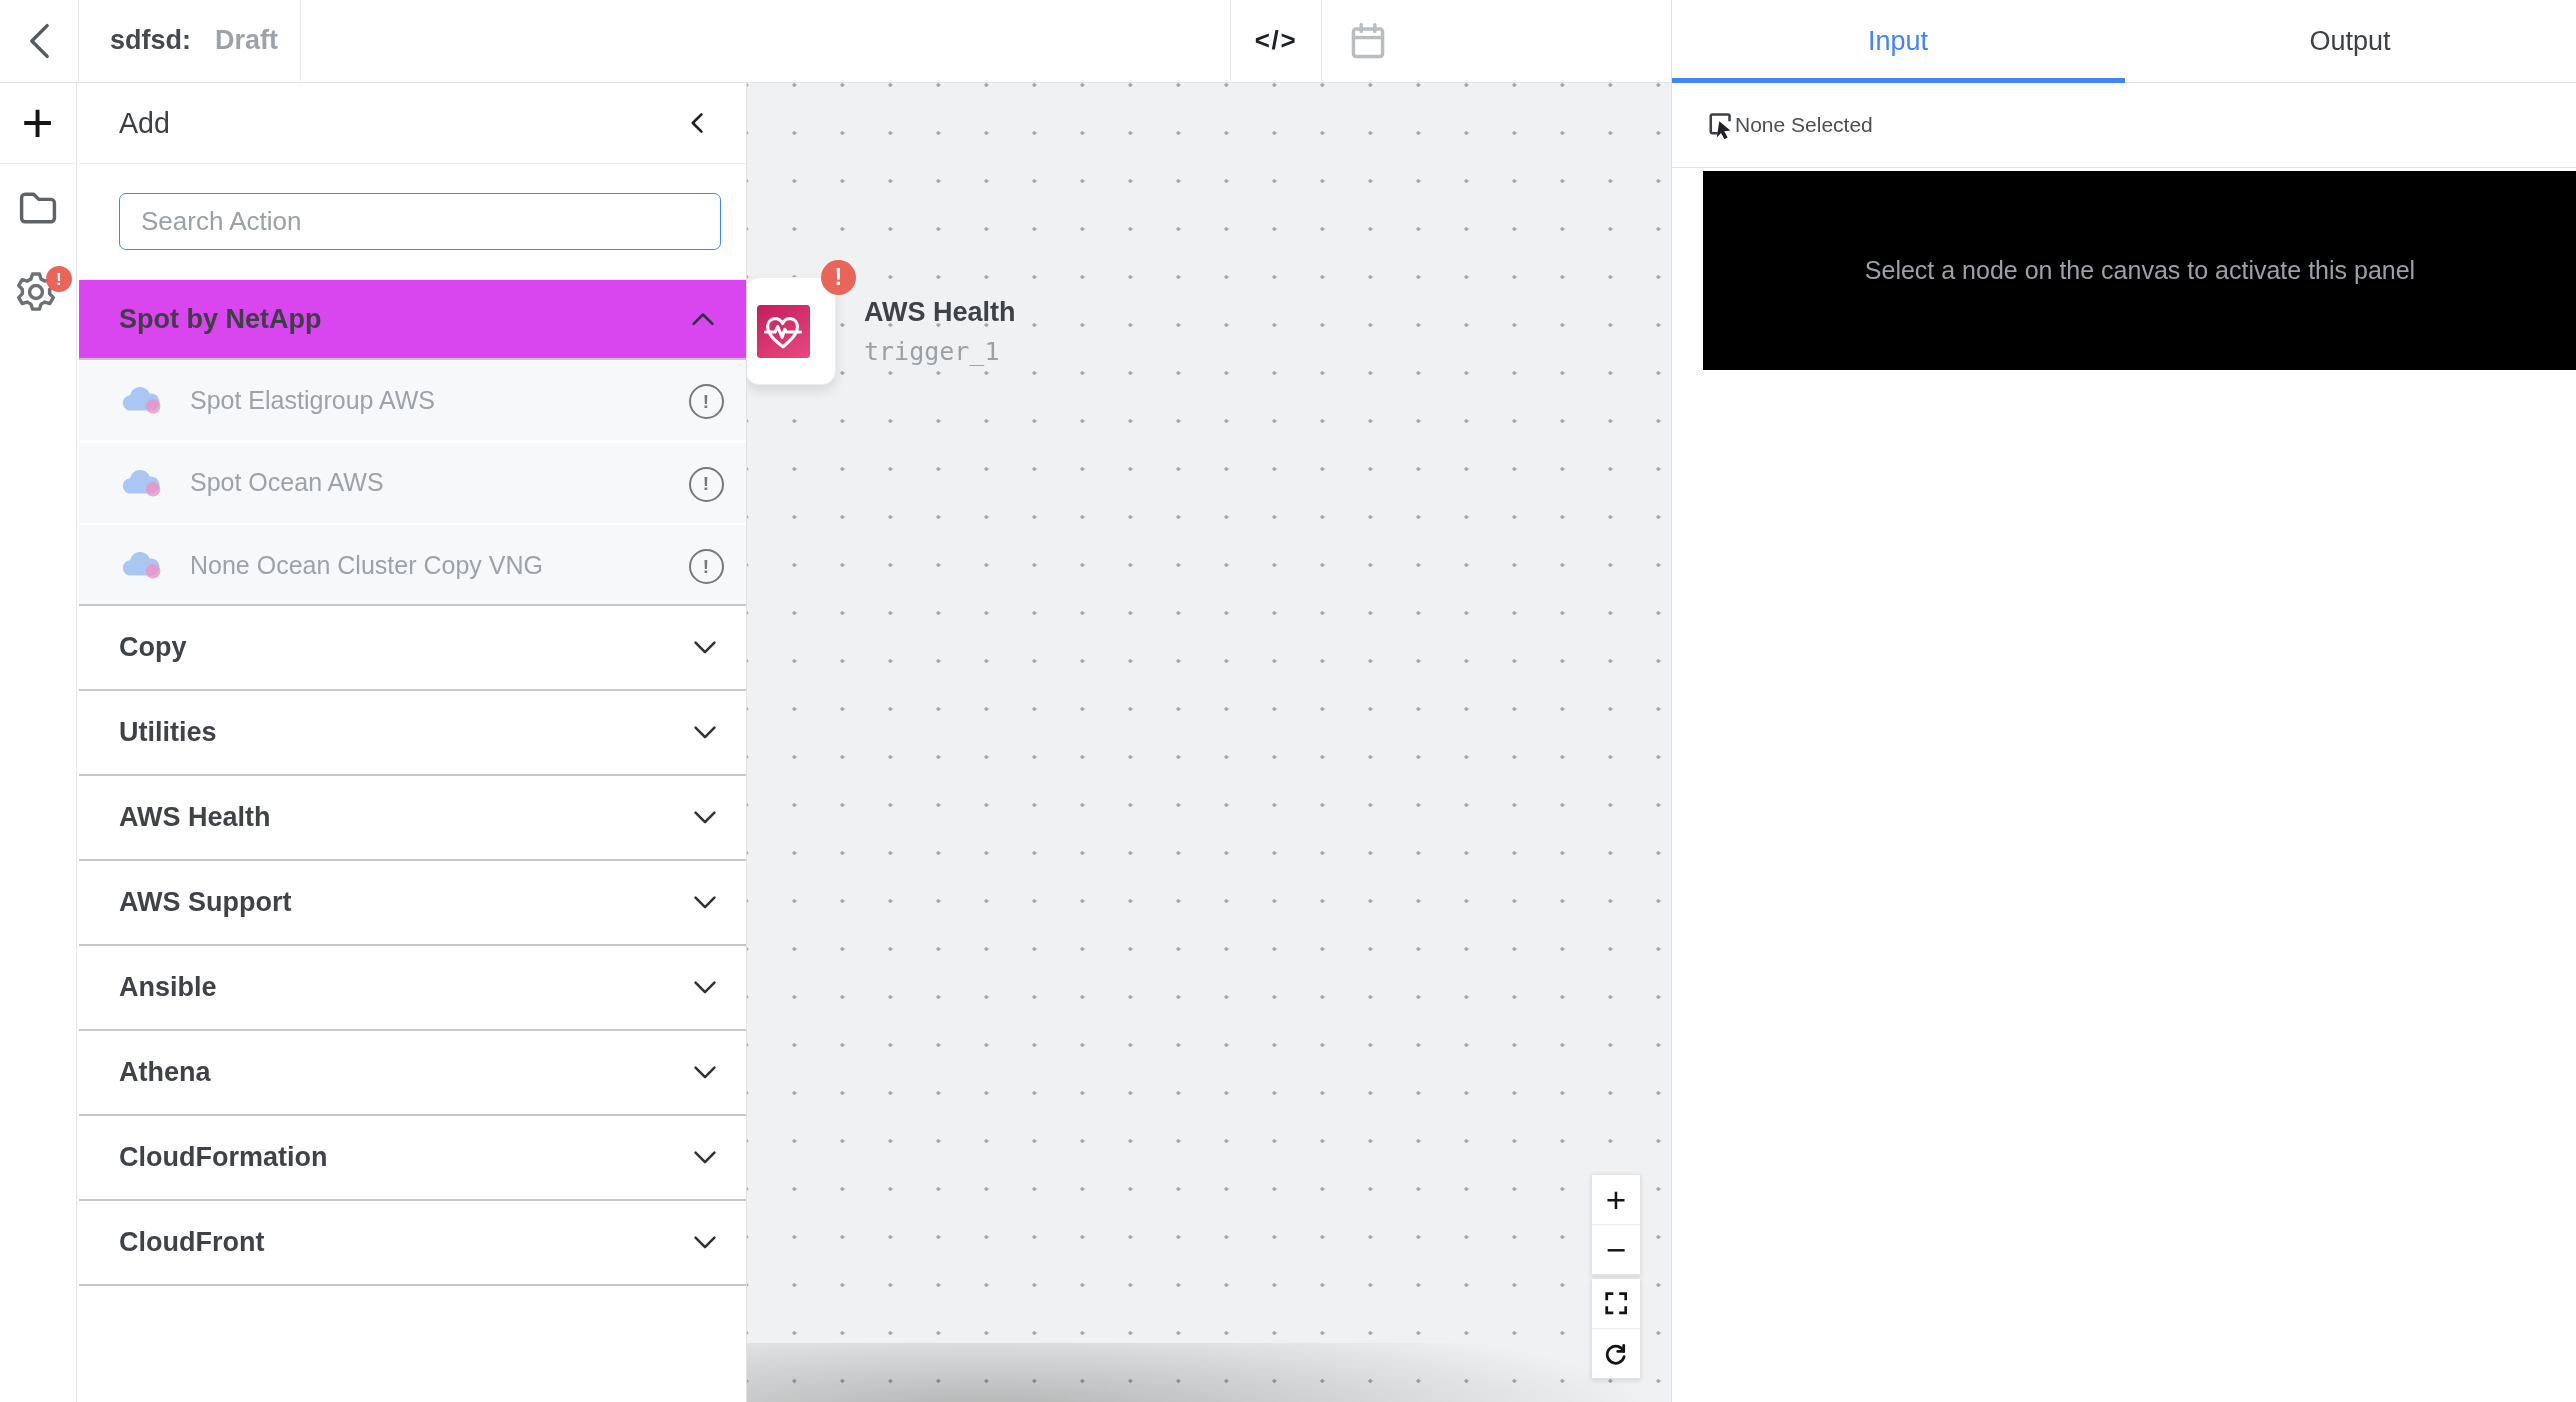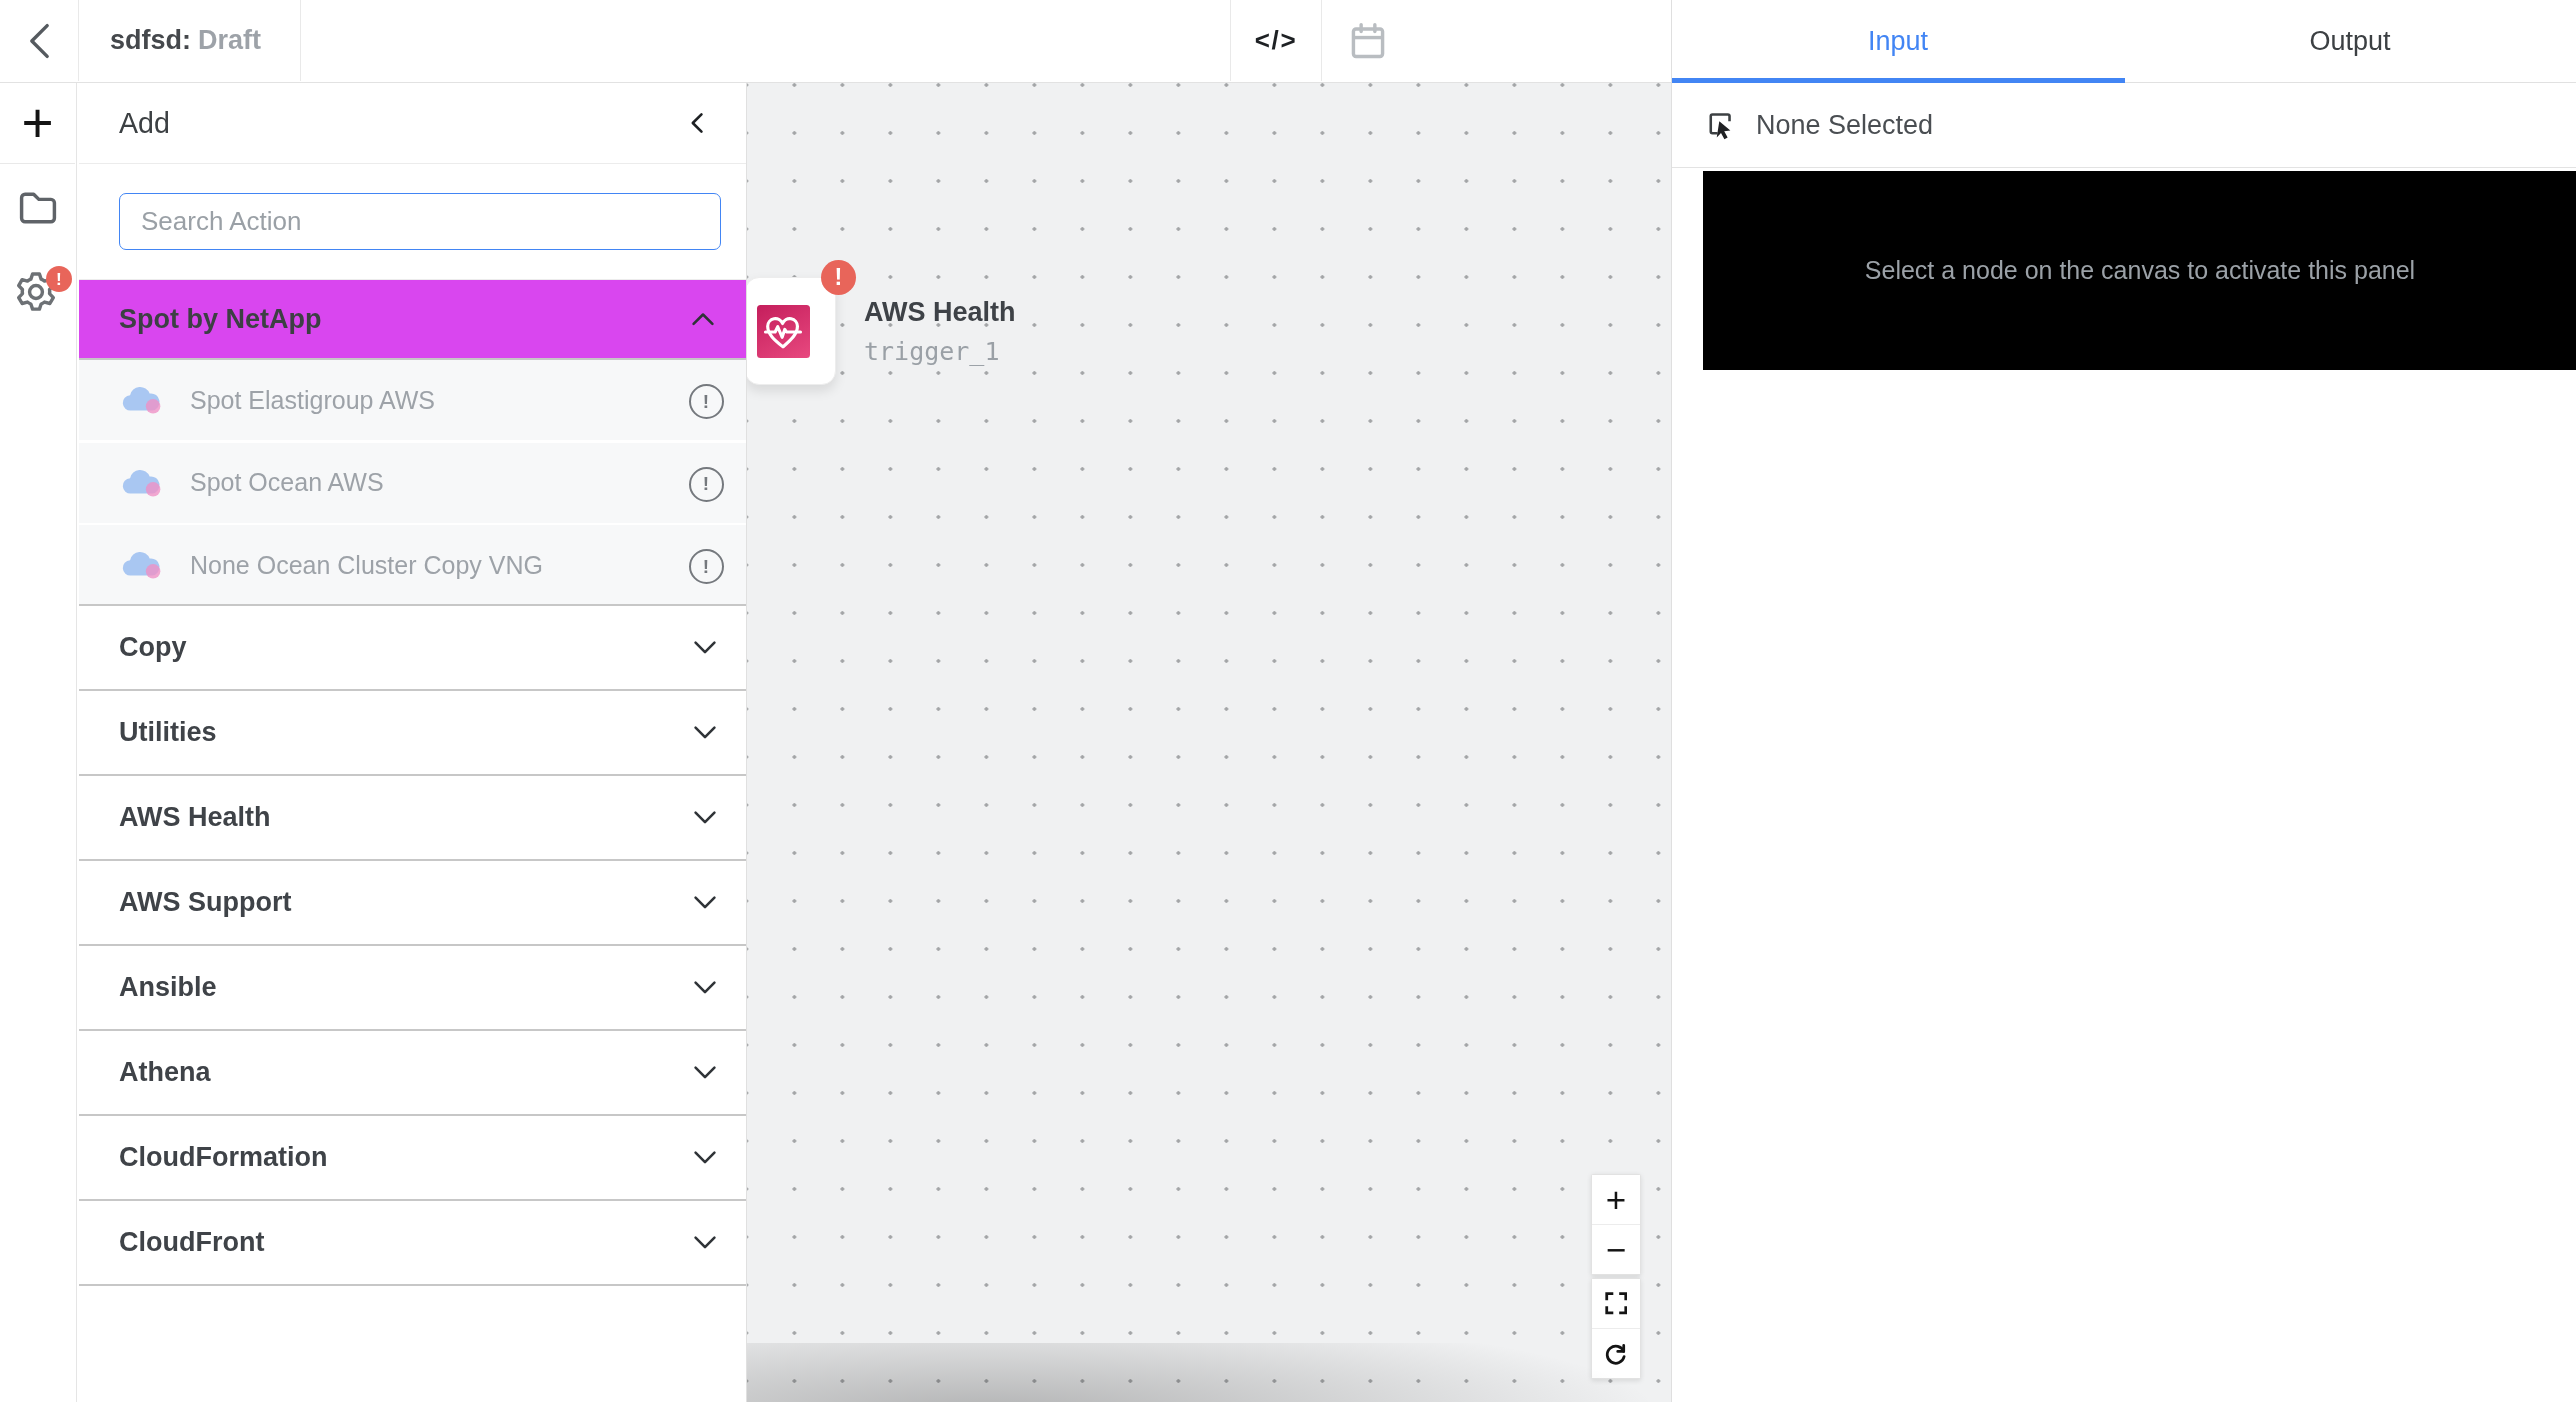--- a/index.html
+++ b/index.html
@@ -8,21 +8,21 @@
     background:#ffffff;font-family:"Liberation Sans",sans-serif;
     -webkit-font-smoothing:antialiased;
   }
   .abs{position:absolute;box-sizing:border-box}
 
   
   .topbar{left:0;top:0;width:1671px;height:83px;background:#fff;border-bottom:1.7px solid #e2e2e2;z-index:20}
   .back-btn{left:0;top:0;width:79px;height:81px;border-right:1.7px solid #e9e9e9;display:flex;align-items:center;justify-content:center;cursor:pointer}
   .title-cell{left:79px;top:0;width:222px;height:81px;border-right:1.7px solid #e9e9e9;display:flex;align-items:center;padding-left:31px}
   .wf-name{font-size:27px;font-weight:bold;color:#45484c}
-  .wf-status{font-size:27px;font-weight:bold;color:#9da2a8;margin-left:7px}
+  .wf-status{font-size:27px;font-weight:bold;color:#9da2a8;margin-left:24px}
   .code-btn{left:1230px;top:0;width:91px;height:81px;border-left:1.7px solid #e9e9e9;display:flex;align-items:center;justify-content:center;
             font-size:26px;font-weight:bold;color:#1e2124;letter-spacing:1.7px;cursor:pointer}
   .cal-btn{left:1321px;top:0;width:92px;height:81px;border-left:1.7px solid #e9e9e9;display:flex;align-items:center;justify-content:center;cursor:pointer}
   .save-btn{left:1413px;top:0;width:258px;height:83px;border:none;display:flex;align-items:center;justify-content:center;
             font-family:"Liberation Sans",sans-serif;font-size:27px;font-weight:bold;color:#fff;cursor:pointer}
 
   
   .leftrail{left:0;top:83px;width:77px;height:1319px;background:#fff;border-right:1.7px solid #e5e5e5;z-index:15}
   .rail-add{left:0;top:0;width:75px;height:81px;border-bottom:1.7px solid #e9e9e9;display:flex;align-items:center;justify-content:center;
             font-size:55px;font-weight:300;color:#141414;cursor:pointer;line-height:0}
@@ -73,21 +73,21 @@
   .vignette{left:79px;top:1343px;width:1592px;height:59px;pointer-events:none;z-index:4;
             background:radial-gradient(62% 260% at 57% 118%, rgba(35,35,35,.30), rgba(35,35,35,0) 68%)}
 
   
   .rightpanel{left:1671px;top:0;width:905px;height:1402px;background:#fff;border-left:1.7px solid #dfdfdf;z-index:20}
   .tabs{left:0;top:0;width:904px;height:83px;border-bottom:1.7px solid #e1e1e1;display:flex}
   .tab{flex:1;display:flex;align-items:center;justify-content:center;font-size:27px;cursor:pointer;color:#3c4043}
   .tab.active{color:#4285f4}
   .tab-underline{left:0;top:78px;width:453px;height:5.2px;z-index:2}
   .none-row{left:0;top:83px;width:904px;height:85px;border-bottom:1.7px solid #e3e3e3;display:flex;align-items:center;padding-left:35px}
-  .none-label{font-size:27px;color:#4a4e52;margin-left:21px}
+  .none-label{font-size:21px;color:#4a4e52;}
   .empty-box{left:31px;top:171px;width:874px;height:199px;background:#000000;display:flex;align-items:center;justify-content:center}
   .empty-hint{font-size:25px;color:#9ba1a7}
 </style>
 </head>
 <body>
 
 <div class="abs topbar">
   <div class="abs back-btn">
     <svg width="29" height="38" viewBox="0 0 34 44">
       <polyline points="26,4 8,22 26,40" fill="none" stroke="#555a5f" stroke-width="4" stroke-linecap="round" stroke-linejoin="round"></polyline>

